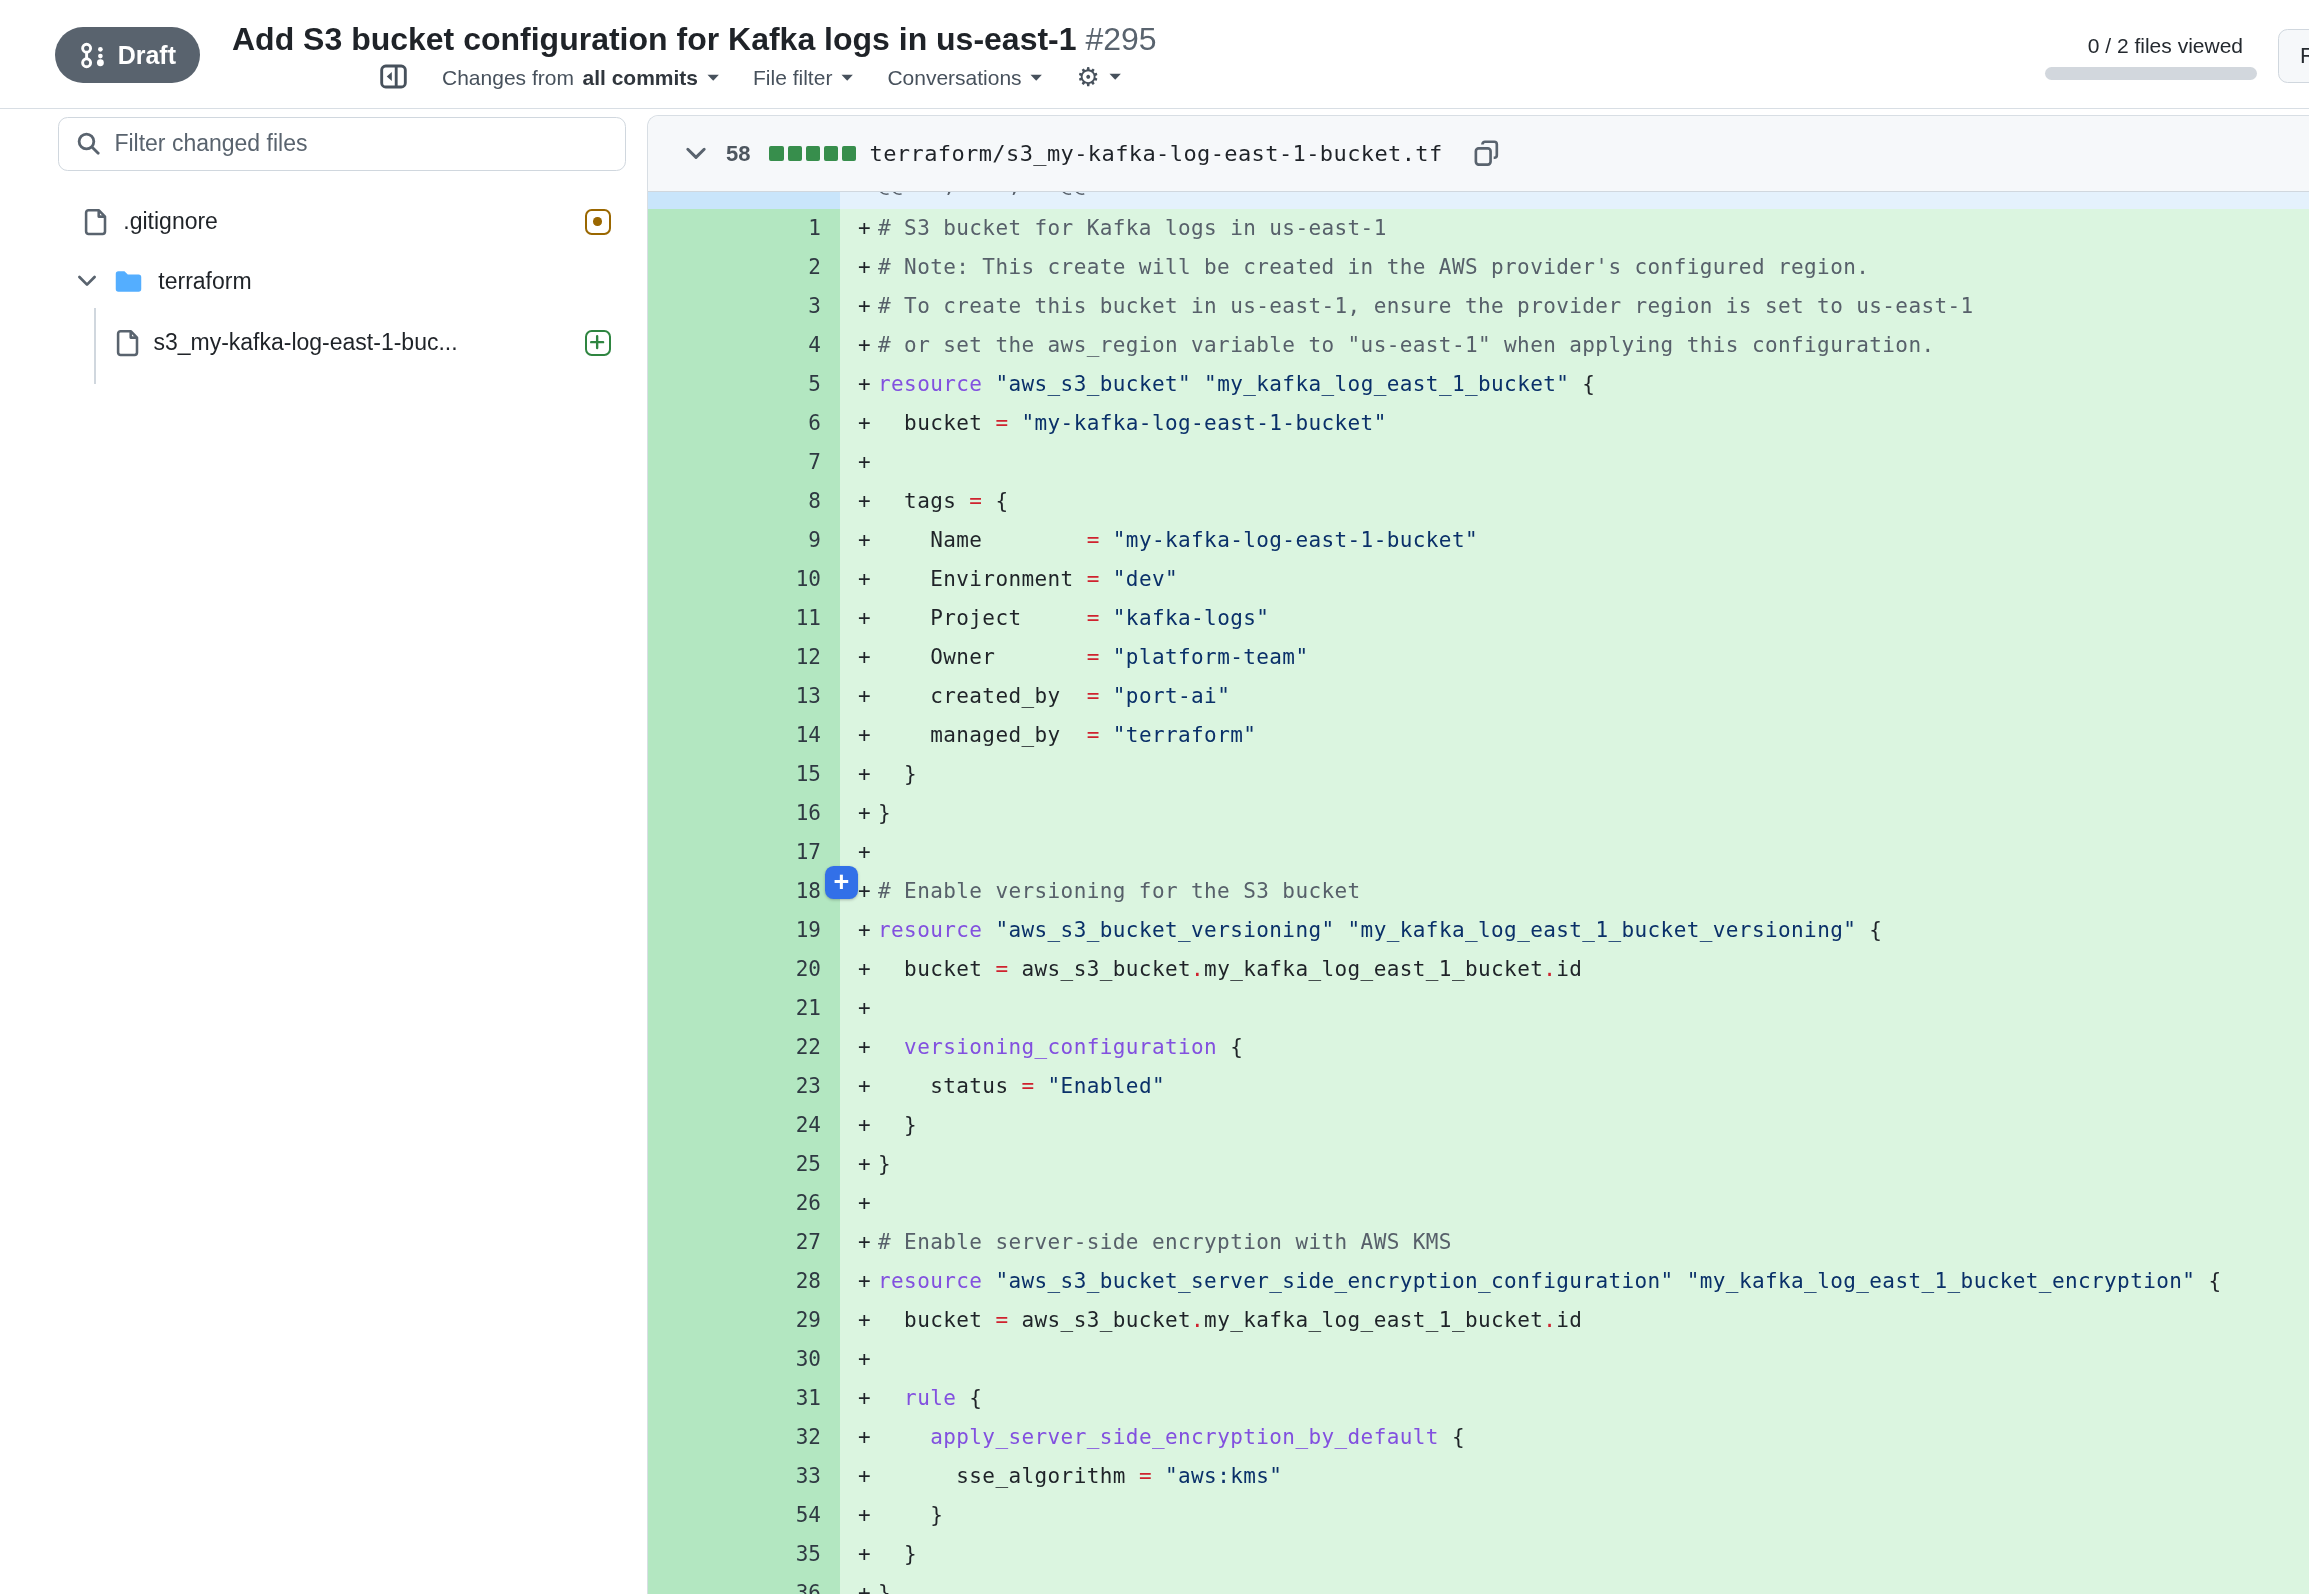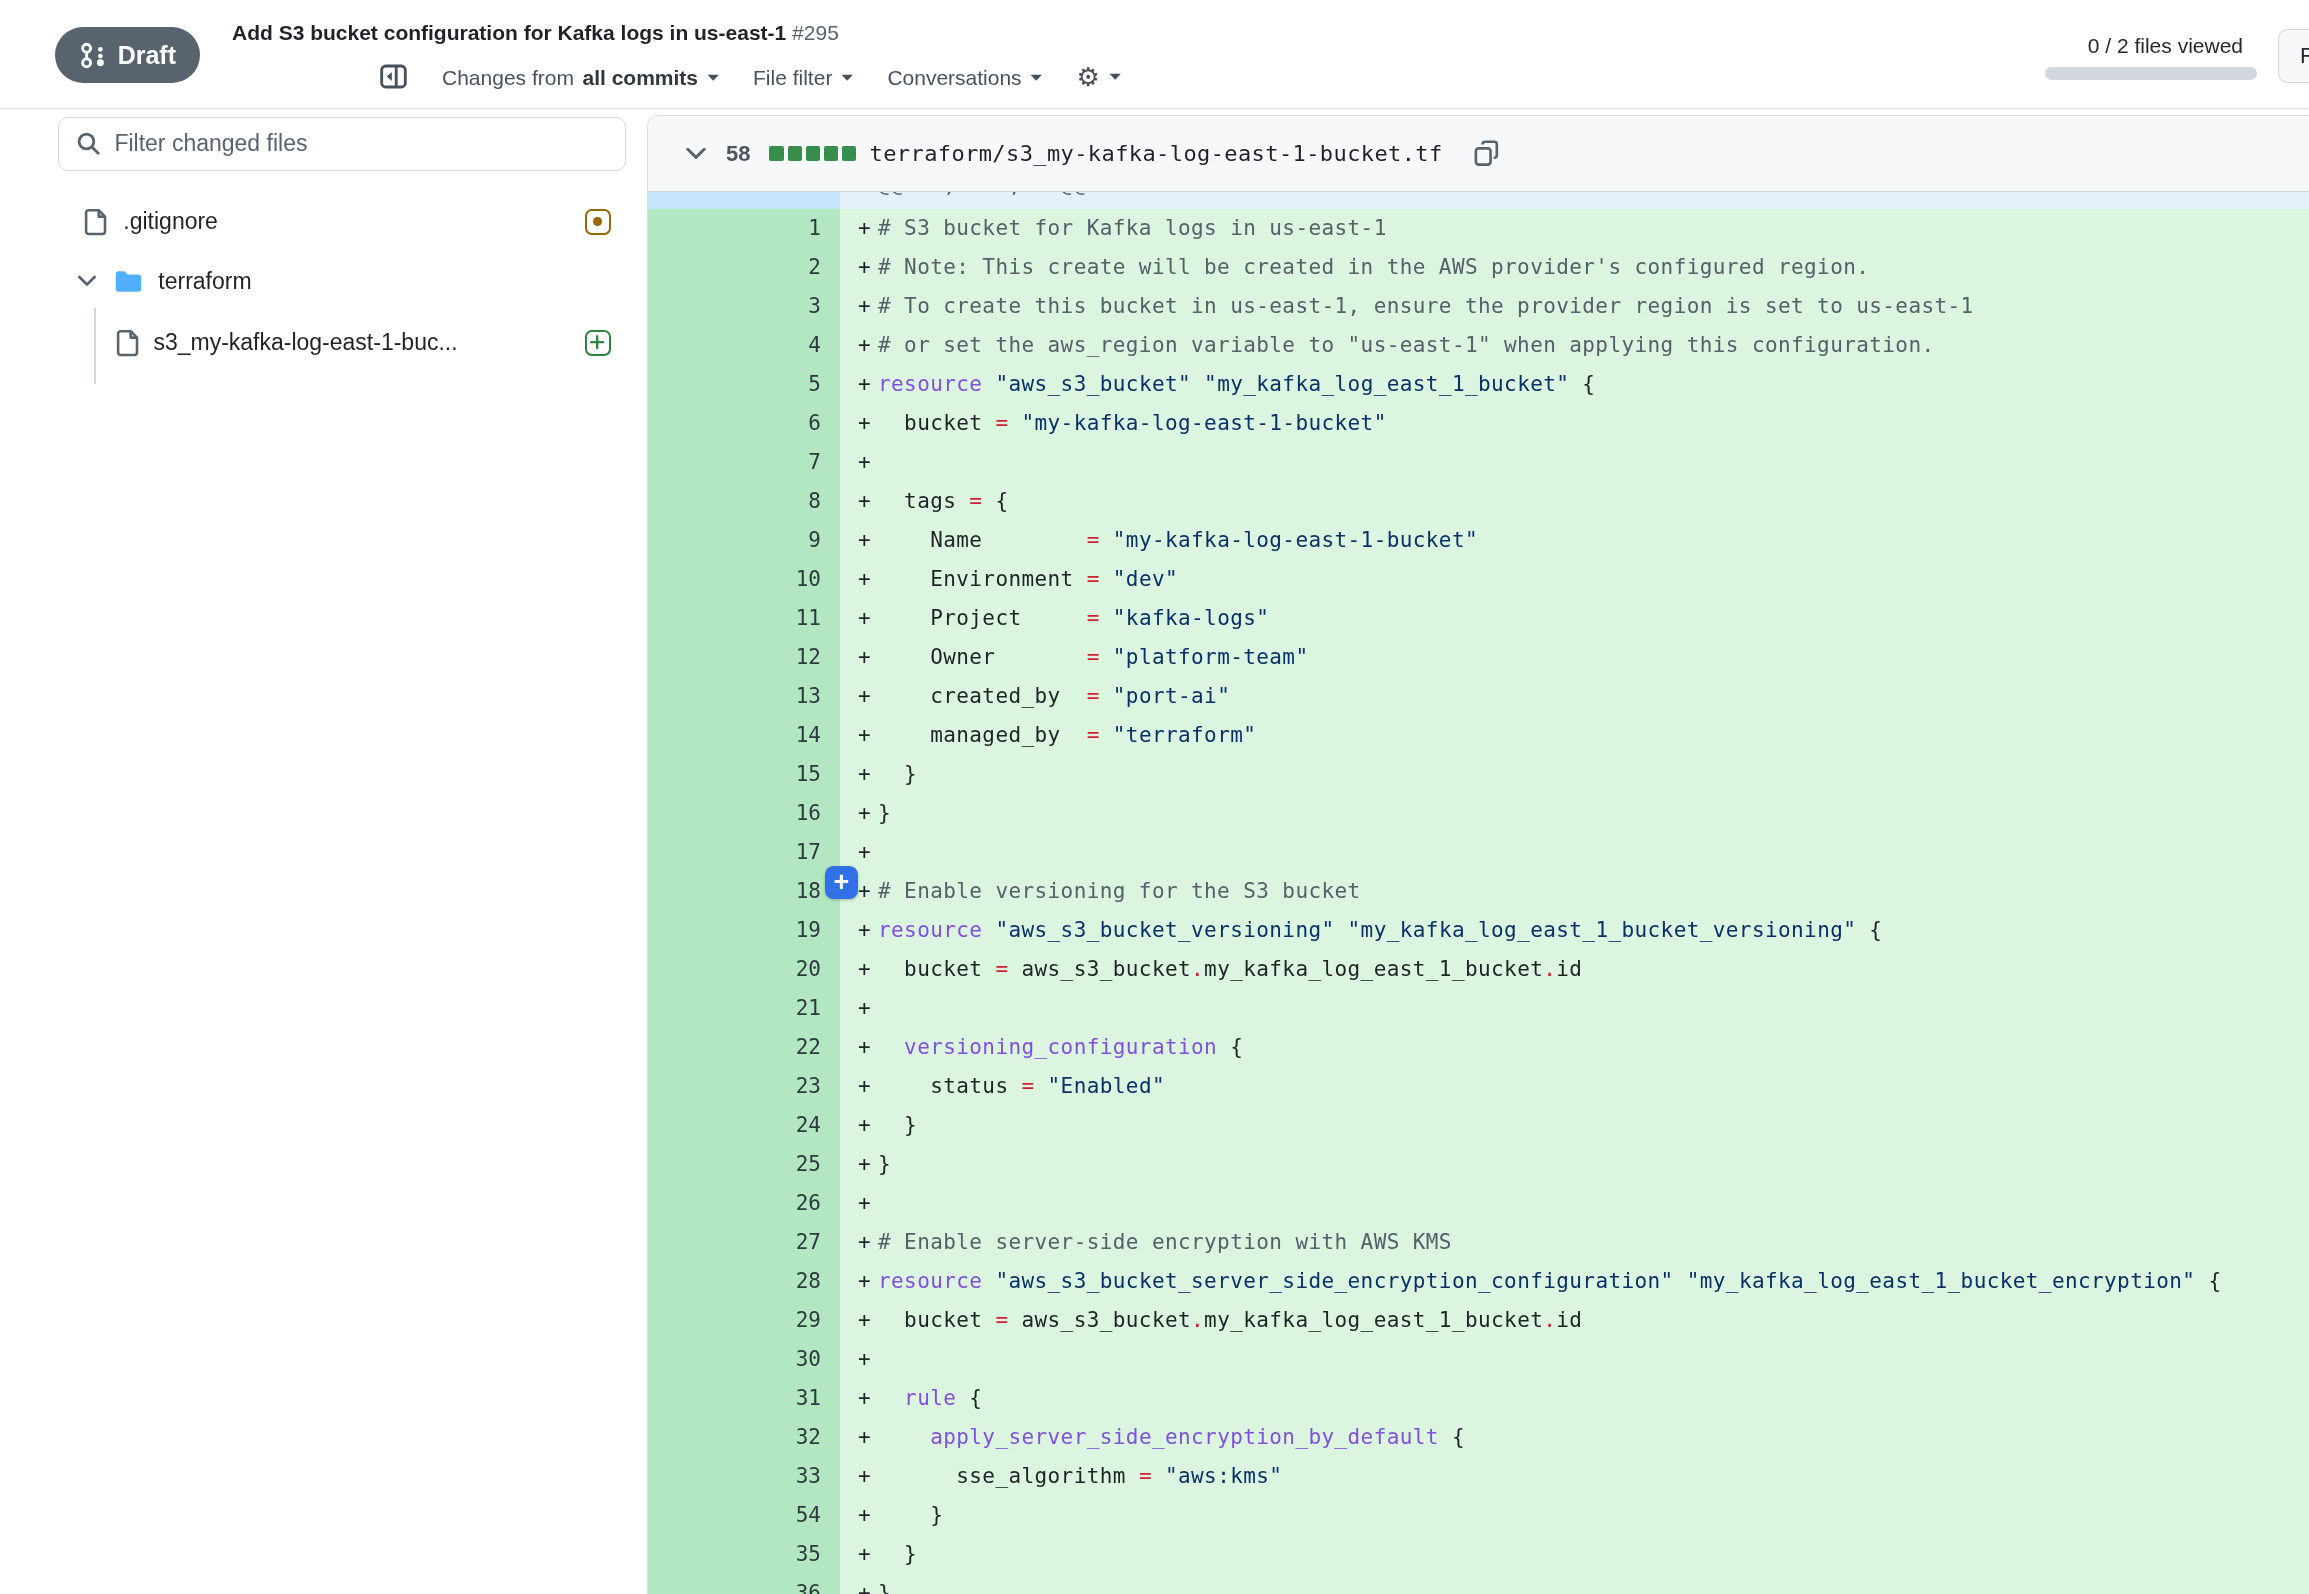--- a/index.html
+++ b/index.html
@@ -7,21 +7,21 @@
               font-family:"Liberation Sans", sans-serif; }
   .app { position:relative; width:2309px; height:1134px; }
 
   
   .top-header { position:absolute; left:0; top:0; width:2309px; height:109px;
                 background:#ffffff; border-bottom:1.9px solid #d8dee4; z-index:5; }
   .draft-badge { position:absolute; left:55px; top:27px; width:145px; height:56px;
                  border-radius:29px; background:#59636e; color:#ffffff;
                  display:flex; align-items:center; justify-content:center; gap:9.6px;
                  font-size:25px; font-weight:700; }
-  .pr-title { position:absolute; left:232px; top:21px; font-size:21px; font-weight:700;
+  .pr-title { position:absolute; left:232px; top:21px; font-size:32px; font-weight:700;
               color:#1f2328; white-space:nowrap; }
   .pr-title .pr-number { color:#59636e; font-weight:400; }
   .hdr-controls { position:absolute; left:379px; top:54px; height:36px;
                   display:flex; align-items:flex-end; gap:34px; }
   .hdr-btn { display:flex; align-items:center; gap:8.6px; font-size:21px; color:#47515c;
              background:none; border:none; cursor:pointer;
              font-family:"Liberation Sans", sans-serif; white-space:nowrap; }
   .hdr-btn b { color:#30363d; }
   .gear-glyph { font-family:"DejaVu Sans", sans-serif; font-size:26px; color:#47515c; line-height:1; }
   .viewed-label { position:absolute; right:66px; top:34px; font-size:21px; color:#24292f; }

